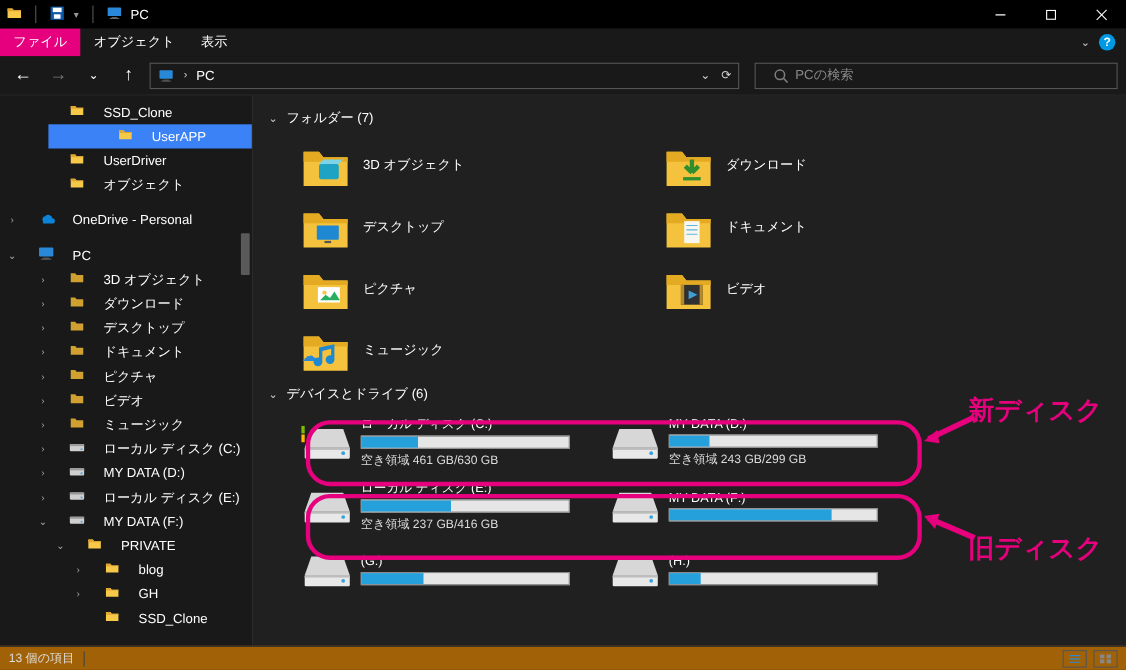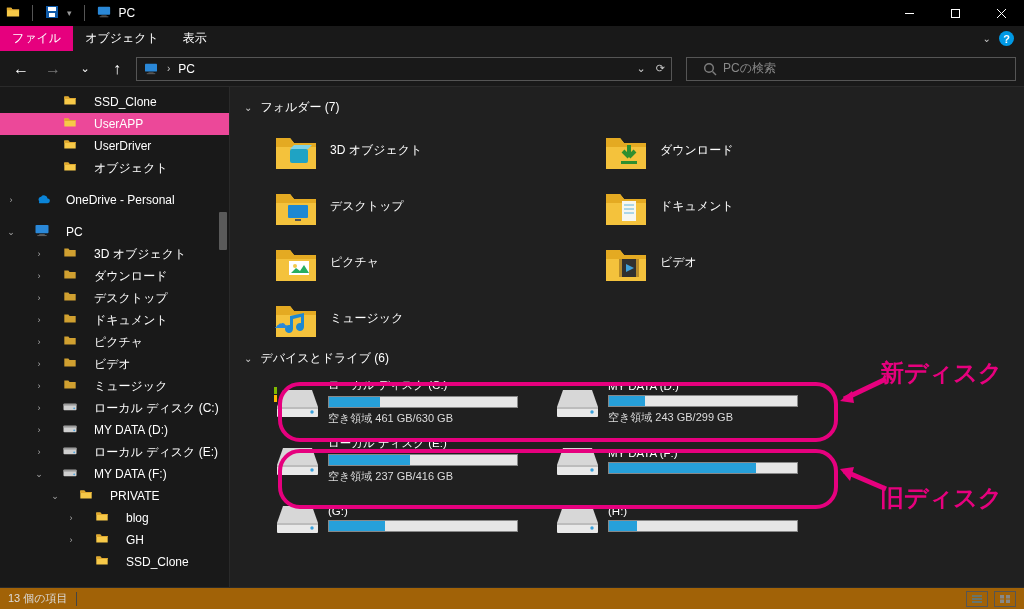--- a/index.html
+++ b/index.html
@@ -44,21 +44,21 @@
   .search svg { opacity:.7; }
 
   
   .main { display:flex; height: calc(609px - 26px - 25px - 36px - 22px); }
 
   
   .sidebar { width: 230px; background:#191919; border-right:1px solid #2a2a2a; overflow:hidden; position:relative;}
   .sb-scroll { position:absolute; right:2px; top:125px; width:8px; height:38px; background:#5a5a5a; border-radius:1px;}
   .tree { padding: 4px 0; }
   .tree-item { display:flex; align-items:center; height:22px; padding-left:4px; gap:16px; white-space:nowrap; }
-  .tree-item.sel { background:#ec4899; }
+  .tree-item.sel { background:#3b82f6;margin-left:44px; }
   .tree-item .tw { width:14px; display:flex; justify-content:center; font-size:9px; color:#aaa; }
   .tree-item .lbl { color:#fff; }
   .folder-icon { width:16px; height:13px; }
   .indent-1 { padding-left: 32px; }
   .indent-2 { padding-left: 48px; }
   .indent-3 { padding-left: 64px; }
   .tree-gap { height:10px; }
 
   
   .content { flex:1; background:#202020; position:relative; overflow:hidden; padding: 8px 0 0 14px;}

